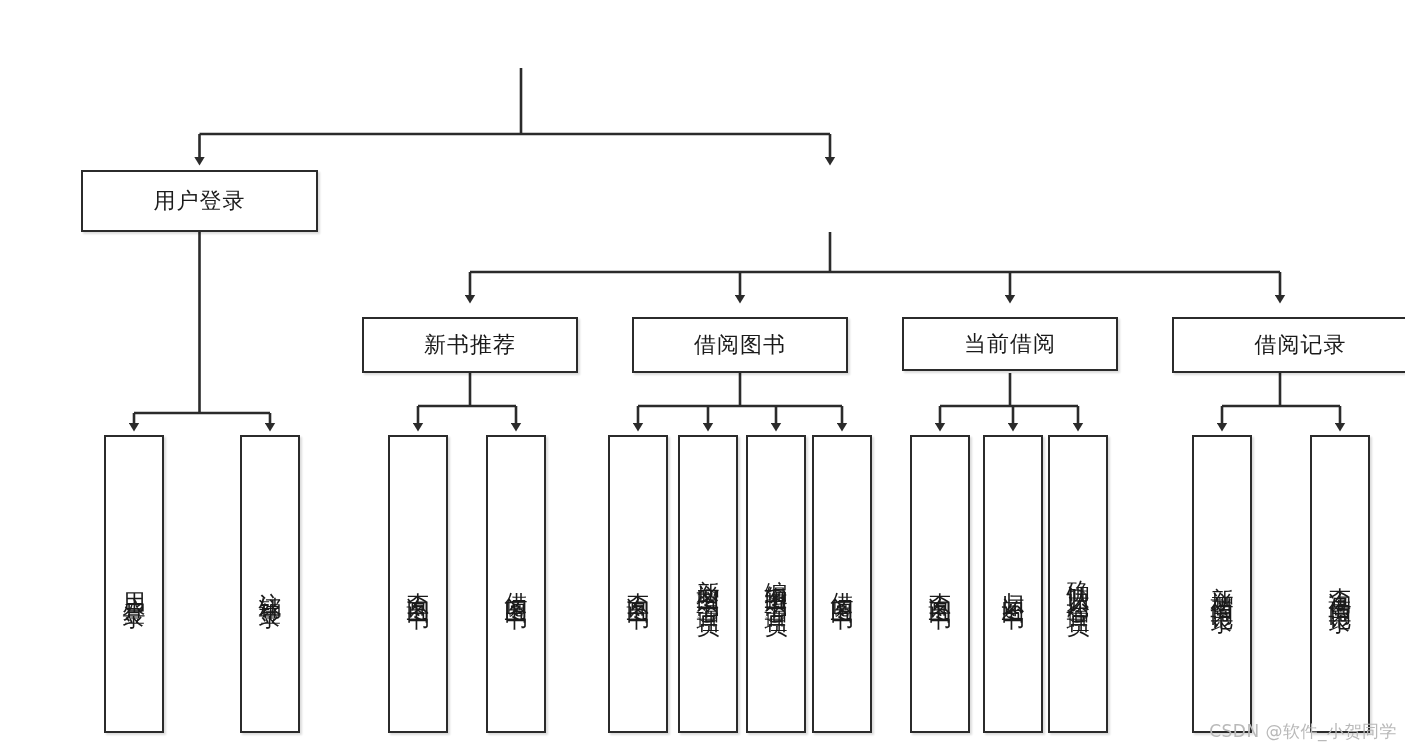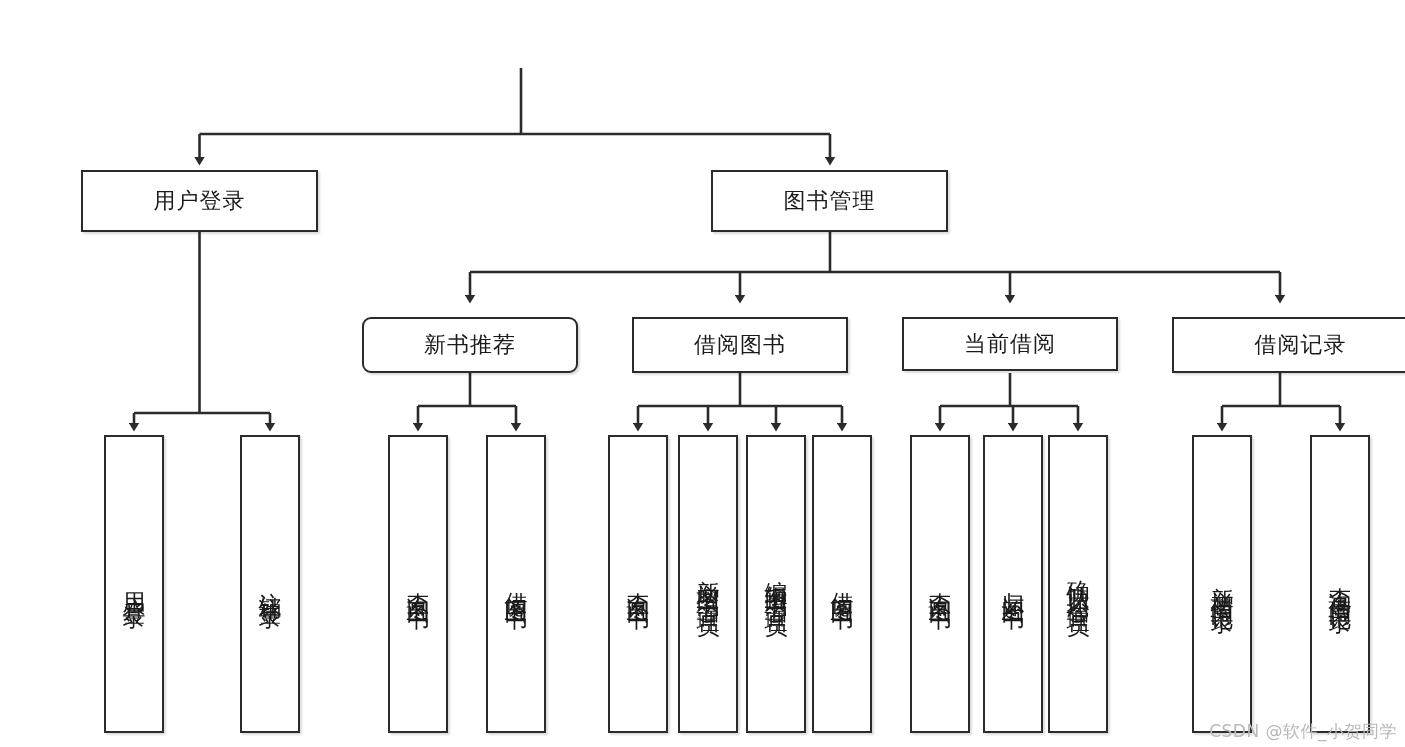--- a/index.html
+++ b/index.html
@@ -122,25 +122,22 @@
       <path d="M1222,406 L1340,406"></path>
       <path d="M1222,406 L1222,424" marker-end="url(#arrow)"></path>
       <path d="M1340,406 L1340,424" marker-end="url(#arrow)"></path>
     </g>
   </svg>
 
 
   <div class="node h" style="left:81px; top:170px; width:237px; height:62px;">
     <span class="label">用户登录</span>
   </div>
-  <div class="node h" style="left:711px; top:170px; width:237px; height:62px;">
-    <span class="label">图书管理</span>
-  </div>
 
-  <div class="node h" style="left:362px; top:317px; width:216px; height:56px;border-radius:9px;">
+  <div class="node h" style="left:362px; top:317px; width:216px; height:56px;">
     <span class="label">新书推荐</span>
   </div>
   <div class="node h" style="left:632px; top:317px; width:216px; height:56px;">
     <span class="label">借阅图书</span>
   </div>
   <div class="node h" style="left:902px; top:317px; width:216px; height:54px;">
     <span class="label">当前借阅</span>
   </div>
   <div class="node h" style="left:1172px; top:317px; width:257px; height:56px;">
     <span class="label">借阅记录</span>

